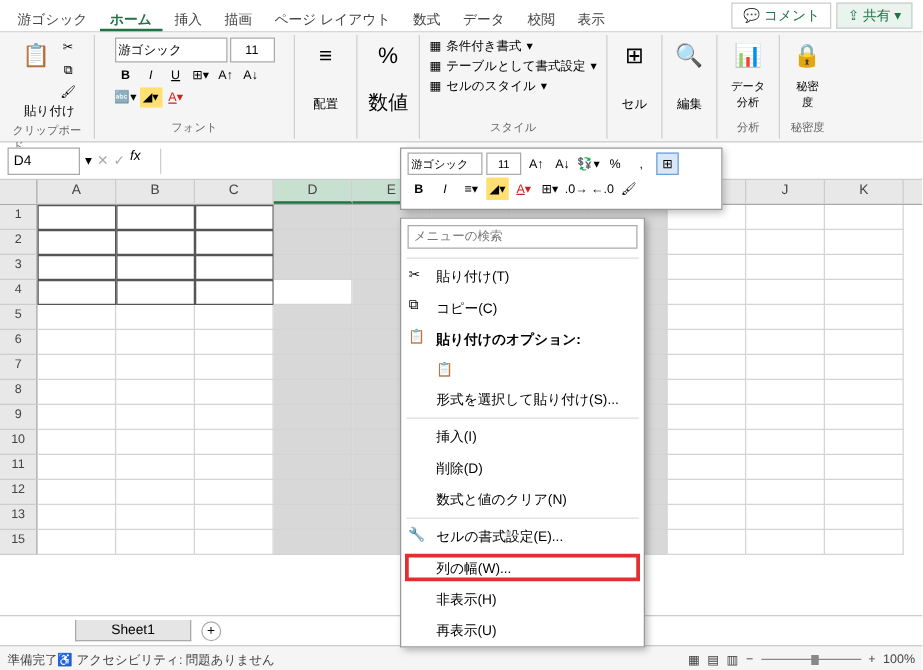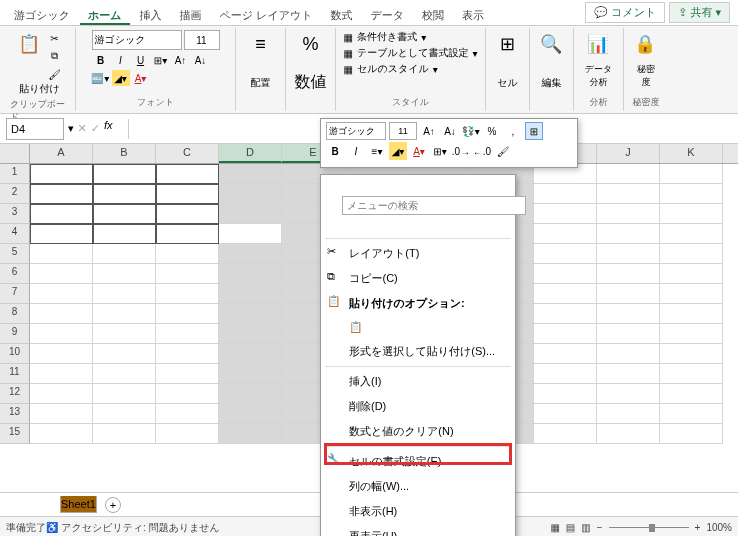--- a/index.html
+++ b/index.html
@@ -30,28 +30,28 @@
 .colhead { width: 63px; border-right: 1px solid #ccc; text-align: center; font-size: 11px; padding-top: 2px; color: #444; }
 .colhead.sel { background: #c8e0d0; border-bottom: 2px solid #217346; }
 .rows { }
 .row { display: flex; height: 20px; }
 .rowhead { width: 30px; background: #e8e8e8; border-right: 1px solid #aaa; border-bottom: 1px solid #ccc; text-align: center; font-size: 10px; padding-top: 2px; color: #444; }
 .cell { width: 63px; border-right: 1px solid #d4d4d4; border-bottom: 1px solid #d4d4d4; }
 .cell.bordered { border: 1px solid #555; }
 .cell.selcol { background: #d8d8d8; }
 .cell.white { background: #fff; }
 .sheet-tabs { display: flex; align-items: center; height: 24px; border-top: 1px solid #ccc; padding-left: 60px; gap: 8px; }
-.sheet-tab { border: 1px solid #aaa; border-top: none; padding: 2px 0; font-size: 11px; background: #a16207; }
+.sheet-tab { border: 1px solid #aaa; border-top: none; padding: 2px 28px; font-size: 11px; background: #e5e5e5; }
 .add-sheet { width: 16px; height: 16px; border: 1px solid #aaa; border-radius: 50%; display: flex; align-items: center; justify-content: center; font-size: 11px; }
 .statusbar { display: flex; align-items: center; height: 22px; border-top: 1px solid #ccc; padding: 0 6px; font-size: 10px; color: #444; justify-content: space-between; background: #f5f5f5; }
 .zoom { display: flex; align-items: center; gap: 6px; }
 .zoom-line { width: 80px; height: 1px; background: #888; position: relative; }
 .zoom-handle { position: absolute; left: 50%; top: -3px; width: 6px; height: 8px; background: #888; }
 .context-menu { position: absolute; left: 320px; top: 174px; width: 196px; background: #fff; border: 1px solid #999; box-shadow: 2px 2px 6px rgba(0,0,0,0.3); z-index: 100; }
-.cm-search { width: calc(100% - 10px); margin: 21px; border: 1px solid #aaa; padding: 3px 4px; font-size: 10px; color: #888; }
+.cm-search { width: calc(100% - 10px); margin: 5px; border: 1px solid #aaa; padding: 3px 4px; font-size: 10px; color: #888; }
 .cm-item { padding: 5px 8px 5px 28px; font-size: 11px; position: relative; cursor: pointer; }
 .cm-icon { position: absolute; left: 6px; top: 4px; width: 14px; height: 14px; font-size: 11px; }
 .cm-sep { height: 1px; background: #ddd; margin: 2px 4px; }
 .cm-highlight { position: absolute; left: 324px; top: 443px; width: 188px; height: 22px; border: 3px solid #e03030; z-index: 101; pointer-events: none; }
 .mini-toolbar { position: absolute; left: 320px; top: 118px; width: 258px; height: 50px; background: #fff; border: 1px solid #999; box-shadow: 2px 2px 6px rgba(0,0,0,0.25); z-index: 99; padding: 3px 5px; }
 .mt-row { display: flex; gap: 3px; align-items: center; margin-bottom: 2px; }
 .mt-font { width: 60px; height: 18px; border: 1px solid #aaa; font-size: 9px; padding: 0 2px; }
 .mt-size { width: 28px; height: 18px; border: 1px solid #aaa; font-size: 9px; text-align: center; }
 .mt-btn { width: 18px; height: 18px; display: inline-flex; align-items: center; justify-content: center; font-size: 10px; border: 1px solid transparent; }
 .mt-btn.boxed { border: 1px solid #6aa0d8; background: #d8e8f8; }
@@ -406,21 +406,21 @@
     <span class="mt-btn">⊞▾</span>
     <span class="mt-btn">.0→</span>
     <span class="mt-btn">←.0</span>
     <span class="mt-btn">🖌</span>
   </div>
 </div>
 
 <div class="context-menu">
   <input class="cm-search" placeholder="メニューの検索" style="">
   <div class="cm-sep"></div>
-  <div class="cm-item"><span class="cm-icon">✂</span><span>レイアウト(T)</span></div>
+  <div class="cm-item"><span class="cm-icon">✂</span><span>貼り付け(T)</span></div>
   <div class="cm-item"><span class="cm-icon">⧉</span><span>コピー(C)</span></div>
   <div class="cm-item"><span class="cm-icon">📋</span><b><span>貼り付けのオプション:</span></b></div>
   <div class="cm-item" style="padding-left:28px">📋</div>
   <div class="cm-item"><span>形式を選択して貼り付け(S)...</span></div>
   <div class="cm-sep"></div>
   <div class="cm-item"><span>挿入(I)</span></div>
   <div class="cm-item"><span>削除(D)</span></div>
   <div class="cm-item"><span>数式と値のクリア(N)</span></div>
   <div class="cm-sep"></div>
   <div class="cm-item"><span class="cm-icon">🔧</span><span>セルの書式設定(E)...</span></div>

